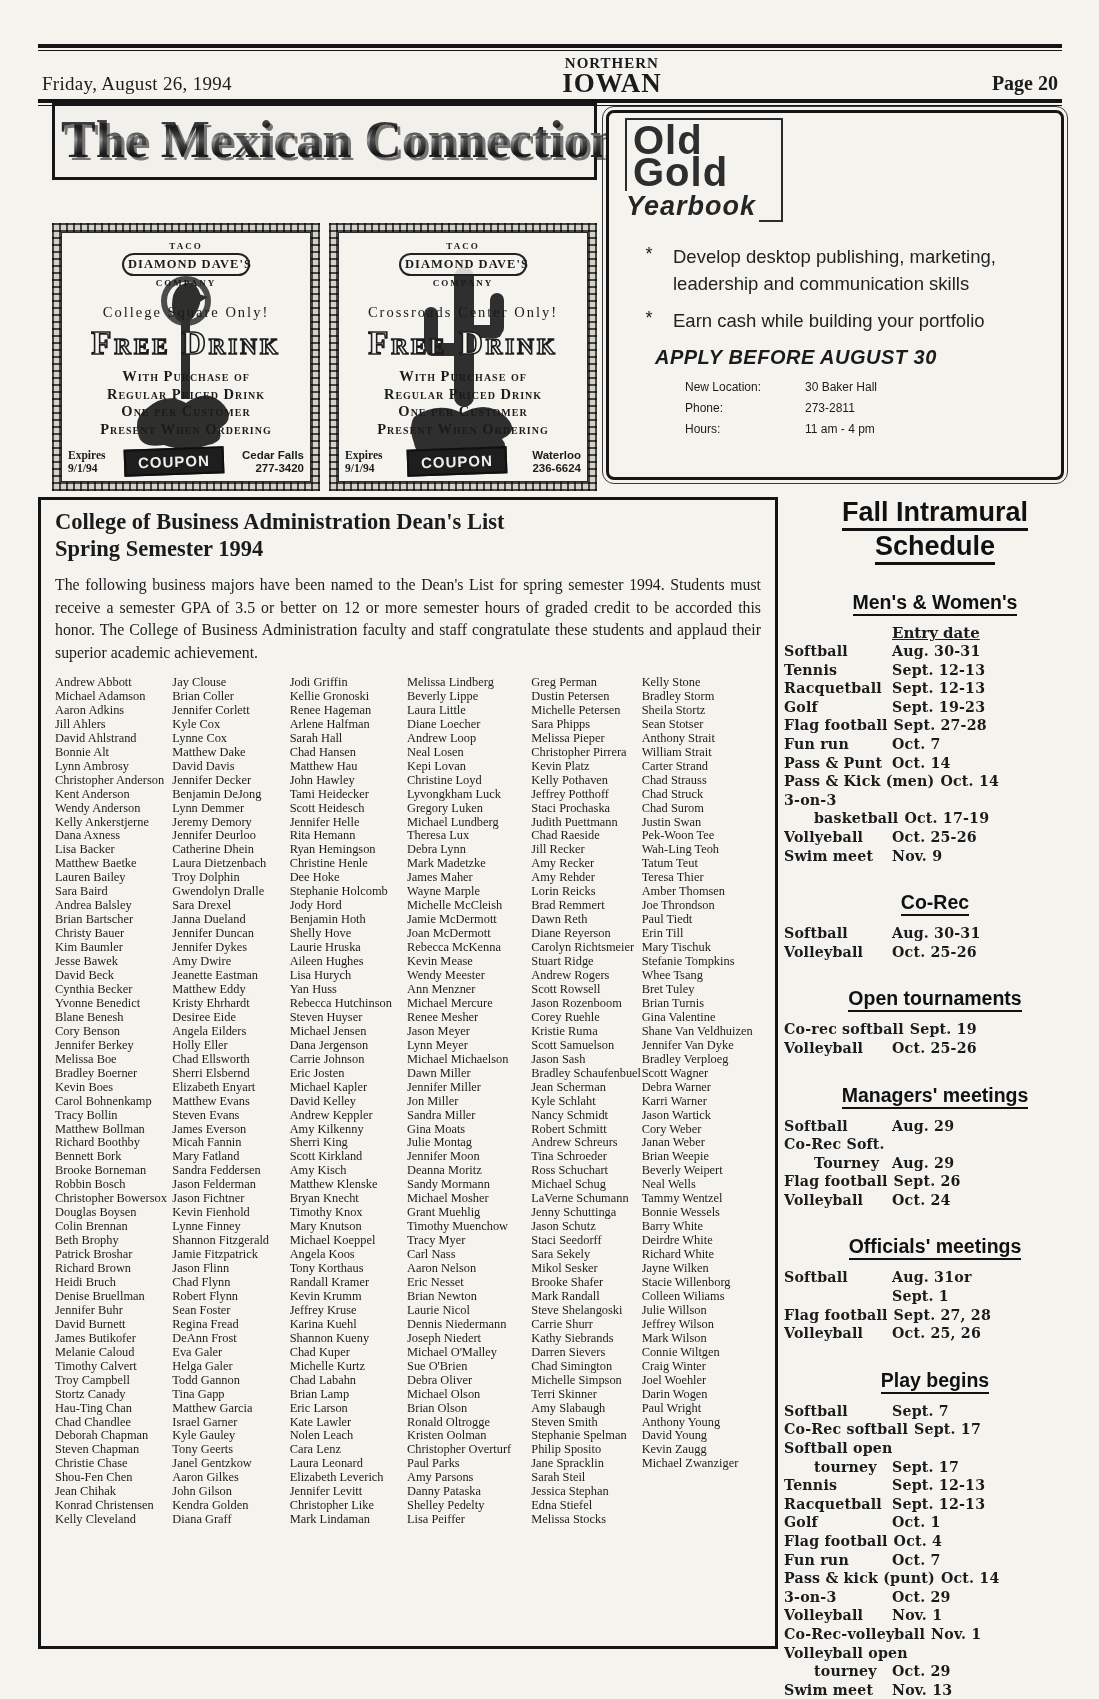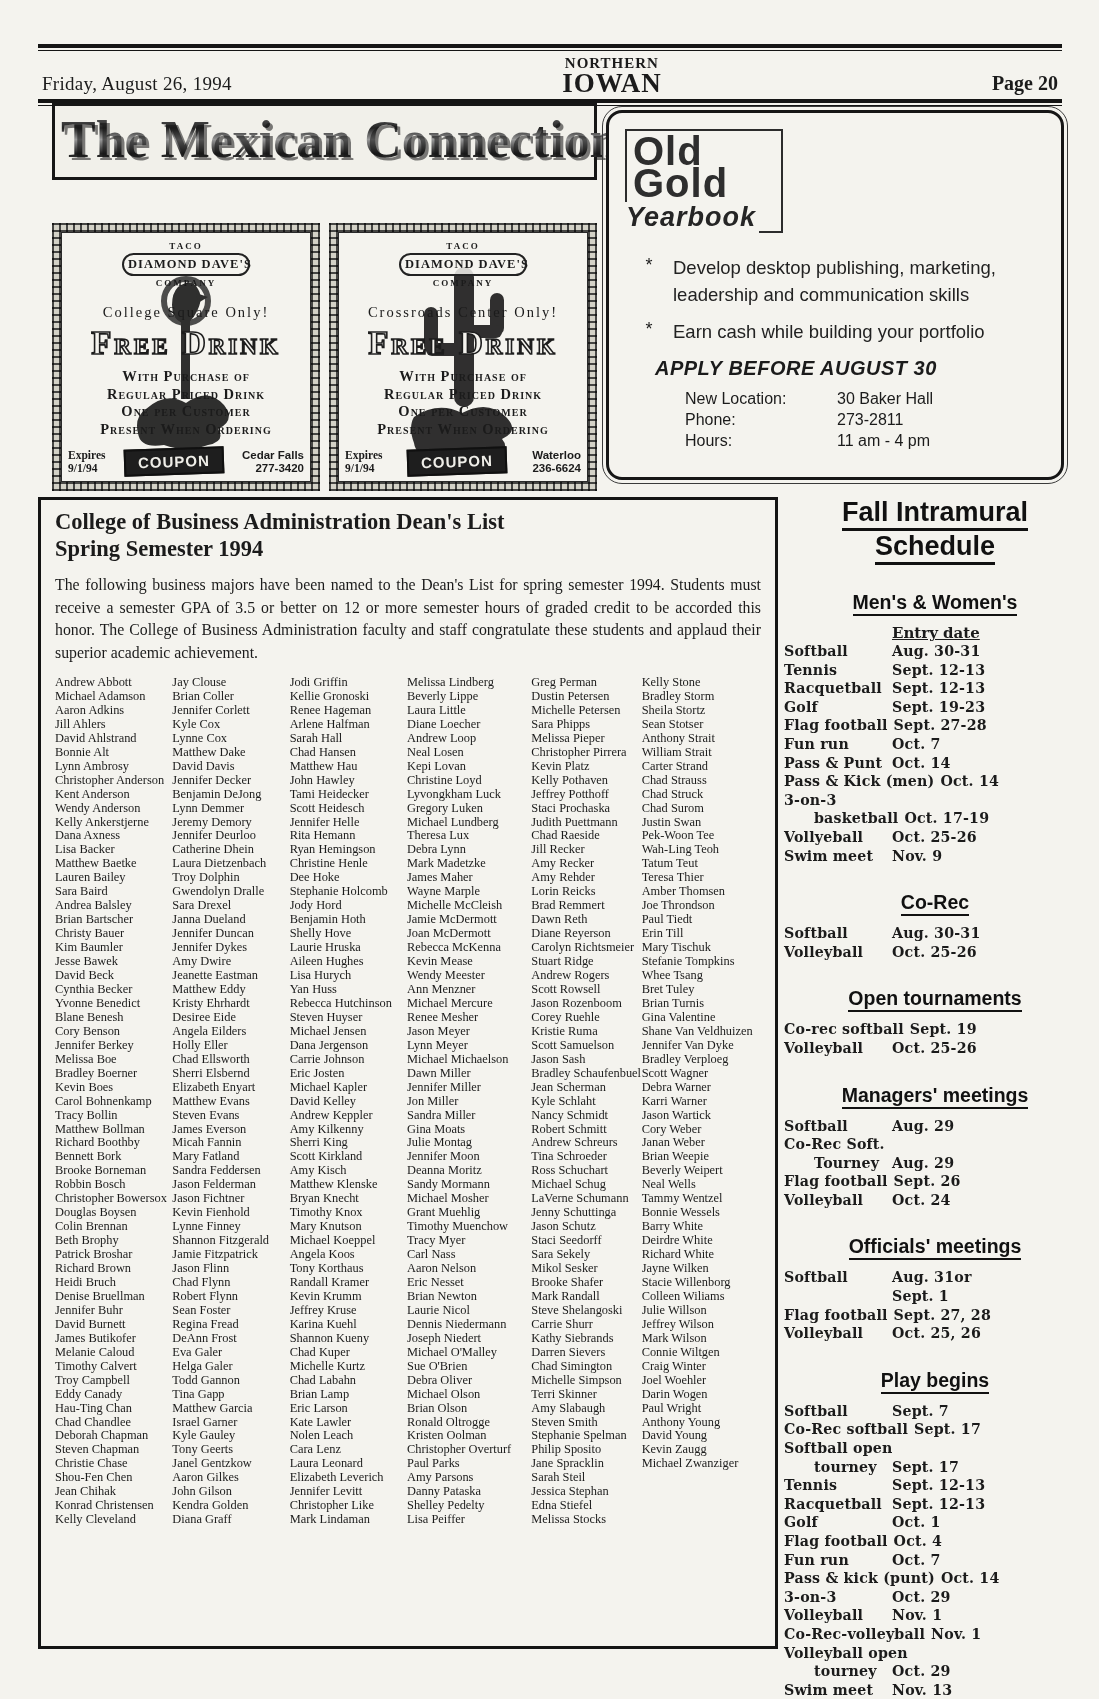--- a/index.html
+++ b/index.html
@@ -37,35 +37,35 @@
   .c-loc { text-align:center; font-size:14.5px; letter-spacing:2px; margin-top:16px; }
   .c-free { text-align:center; font-size:33px; font-weight:bold; font-variant:small-caps; letter-spacing:3px; margin-top:4px;
      color:#f4f3ee; -webkit-text-stroke:1.6px #1d1d1d; text-stroke:1.6px #1d1d1d; }
   .c-lines { text-align:center; font-variant:small-caps; font-weight:bold; font-size:14.5px; line-height:17.5px; letter-spacing:1px; margin-top:6px; }
   .c-bottom { position:absolute; left:6px; right:6px; bottom:6px; display:flex; align-items:flex-end; justify-content:space-between; z-index:2; }
   .c-expires { font-size:11.5px; font-weight:bold; line-height:13px; }
   .c-coupon-box { border:2px solid #101010; background:#1e1e1e; color:#efeee8; font-family:"Liberation Sans", sans-serif; font-weight:bold; font-size:15px; letter-spacing:1px; padding:3px 12px; transform:rotate(-2deg); }
   .c-city { font-family:"Liberation Sans", sans-serif; font-size:11.5px; font-weight:bold; text-align:right; line-height:13px; }
 
   
-  .hire-ad { position:absolute; left:606px; top:110px; width:458px; height:370px; border:3px solid #161616; border-radius:16px; background:#f4f3ee; outline:1.5px solid #3a3a3a; outline-offset:3px; padding:16px 14px 10px 16px; font-family:"Liberation Sans", sans-serif; }
+  .hire-ad { position:absolute; left:606px; top:110px; width:458px; height:370px; border:3px solid #161616; border-radius:8px; background:#f4f3ee; outline:1.5px solid #3a3a3a; outline-offset:3px; padding:5px 14px 10px 16px; font-family:"Liberation Sans", sans-serif; }
   .hire-top { display:flex; gap:12px; align-items:flex-start; }
   .og-logo { position:relative; border:2px solid #2c2c2c; width:158px; height:104px; padding:4px 6px; flex:none; }
   .og-line { font-weight:bold; color:#2e2e2e; line-height:.8; letter-spacing:1px; }
   .og-o { font-size:40px; }
   .og-year { position:absolute; left:-4px; bottom:-2px; font-style:italic; font-weight:bold; font-size:27px; letter-spacing:1px; color:#252525; background:#f4f3ee; padding:0 3px; }
   .hire-head { margin-top:6px; }
   .now-hiring { font-size:42px; font-weight:bold; font-style:italic; color:#3a3a3a; letter-spacing:2px; line-height:1; }
   .hire-sub { font-size:16.5px; color:#2c2c2c; margin-top:4px; }
   .hire-bullets { margin-top:22px; }
   .bullet { display:flex; margin-top:10px; }
   .bullet-star { width:48px; flex:none; font-size:18px; text-align:center; }
   .bullet-text { font-size:18.5px; line-height:1.45; color:#222; width:330px; }
   .hire-apply { font-size:20px; font-weight:bold; font-style:italic; margin:12px 0 8px 30px; letter-spacing:.5px; }
-  .hire-detail { display:flex; font-size:16px; line-height:21px; margin-left:60px;gap:32px; }
+  .hire-detail { display:flex; font-size:12px; line-height:21px; margin-left:60px; }
   .hire-detail .k { width:120px; flex:none; }
 
   
   .deans { position:absolute; left:38px; top:497px; width:740px; height:1152px; border:3px solid #141414; background:#f4f3ee; padding:8px 14px; }
   .deans-title { font-weight:bold; font-size:22.5px; line-height:27px; }
   .deans-intro { margin-top:12px; font-size:15.8px; line-height:22.5px; text-align:justify; }
   .names-grid { display:flex; margin-top:12px; }
   .name-col { line-height:13.95px; font-size:12.4px; white-space:nowrap; }
   .name-col:nth-child(1){ width:118px; } .name-col:nth-child(2){ width:118px; }
   .name-col:nth-child(3){ width:118px; } .name-col:nth-child(4){ width:125px; }
@@ -271,21 +271,21 @@
           <div>Patrick Broshar</div>
           <div>Richard Brown</div>
           <div>Heidi Bruch</div>
           <div>Denise Bruellman</div>
           <div>Jennifer Buhr</div>
           <div>David Burnett</div>
           <div>James Butikofer</div>
           <div>Melanie Caloud</div>
           <div>Timothy Calvert</div>
           <div>Troy Campbell</div>
-          <div>Eddy Canady</div>
+          <div>Stortz Canady</div>
           <div>Hau-Ting Chan</div>
           <div>Chad Chandlee</div>
           <div>Deborah Chapman</div>
           <div>Steven Chapman</div>
           <div>Christie Chase</div>
           <div>Shou-Fen Chen</div>
           <div>Jean Chihak</div>
           <div>Konrad Christensen</div>
           <div>Kelly Cleveland</div>
         </div>

